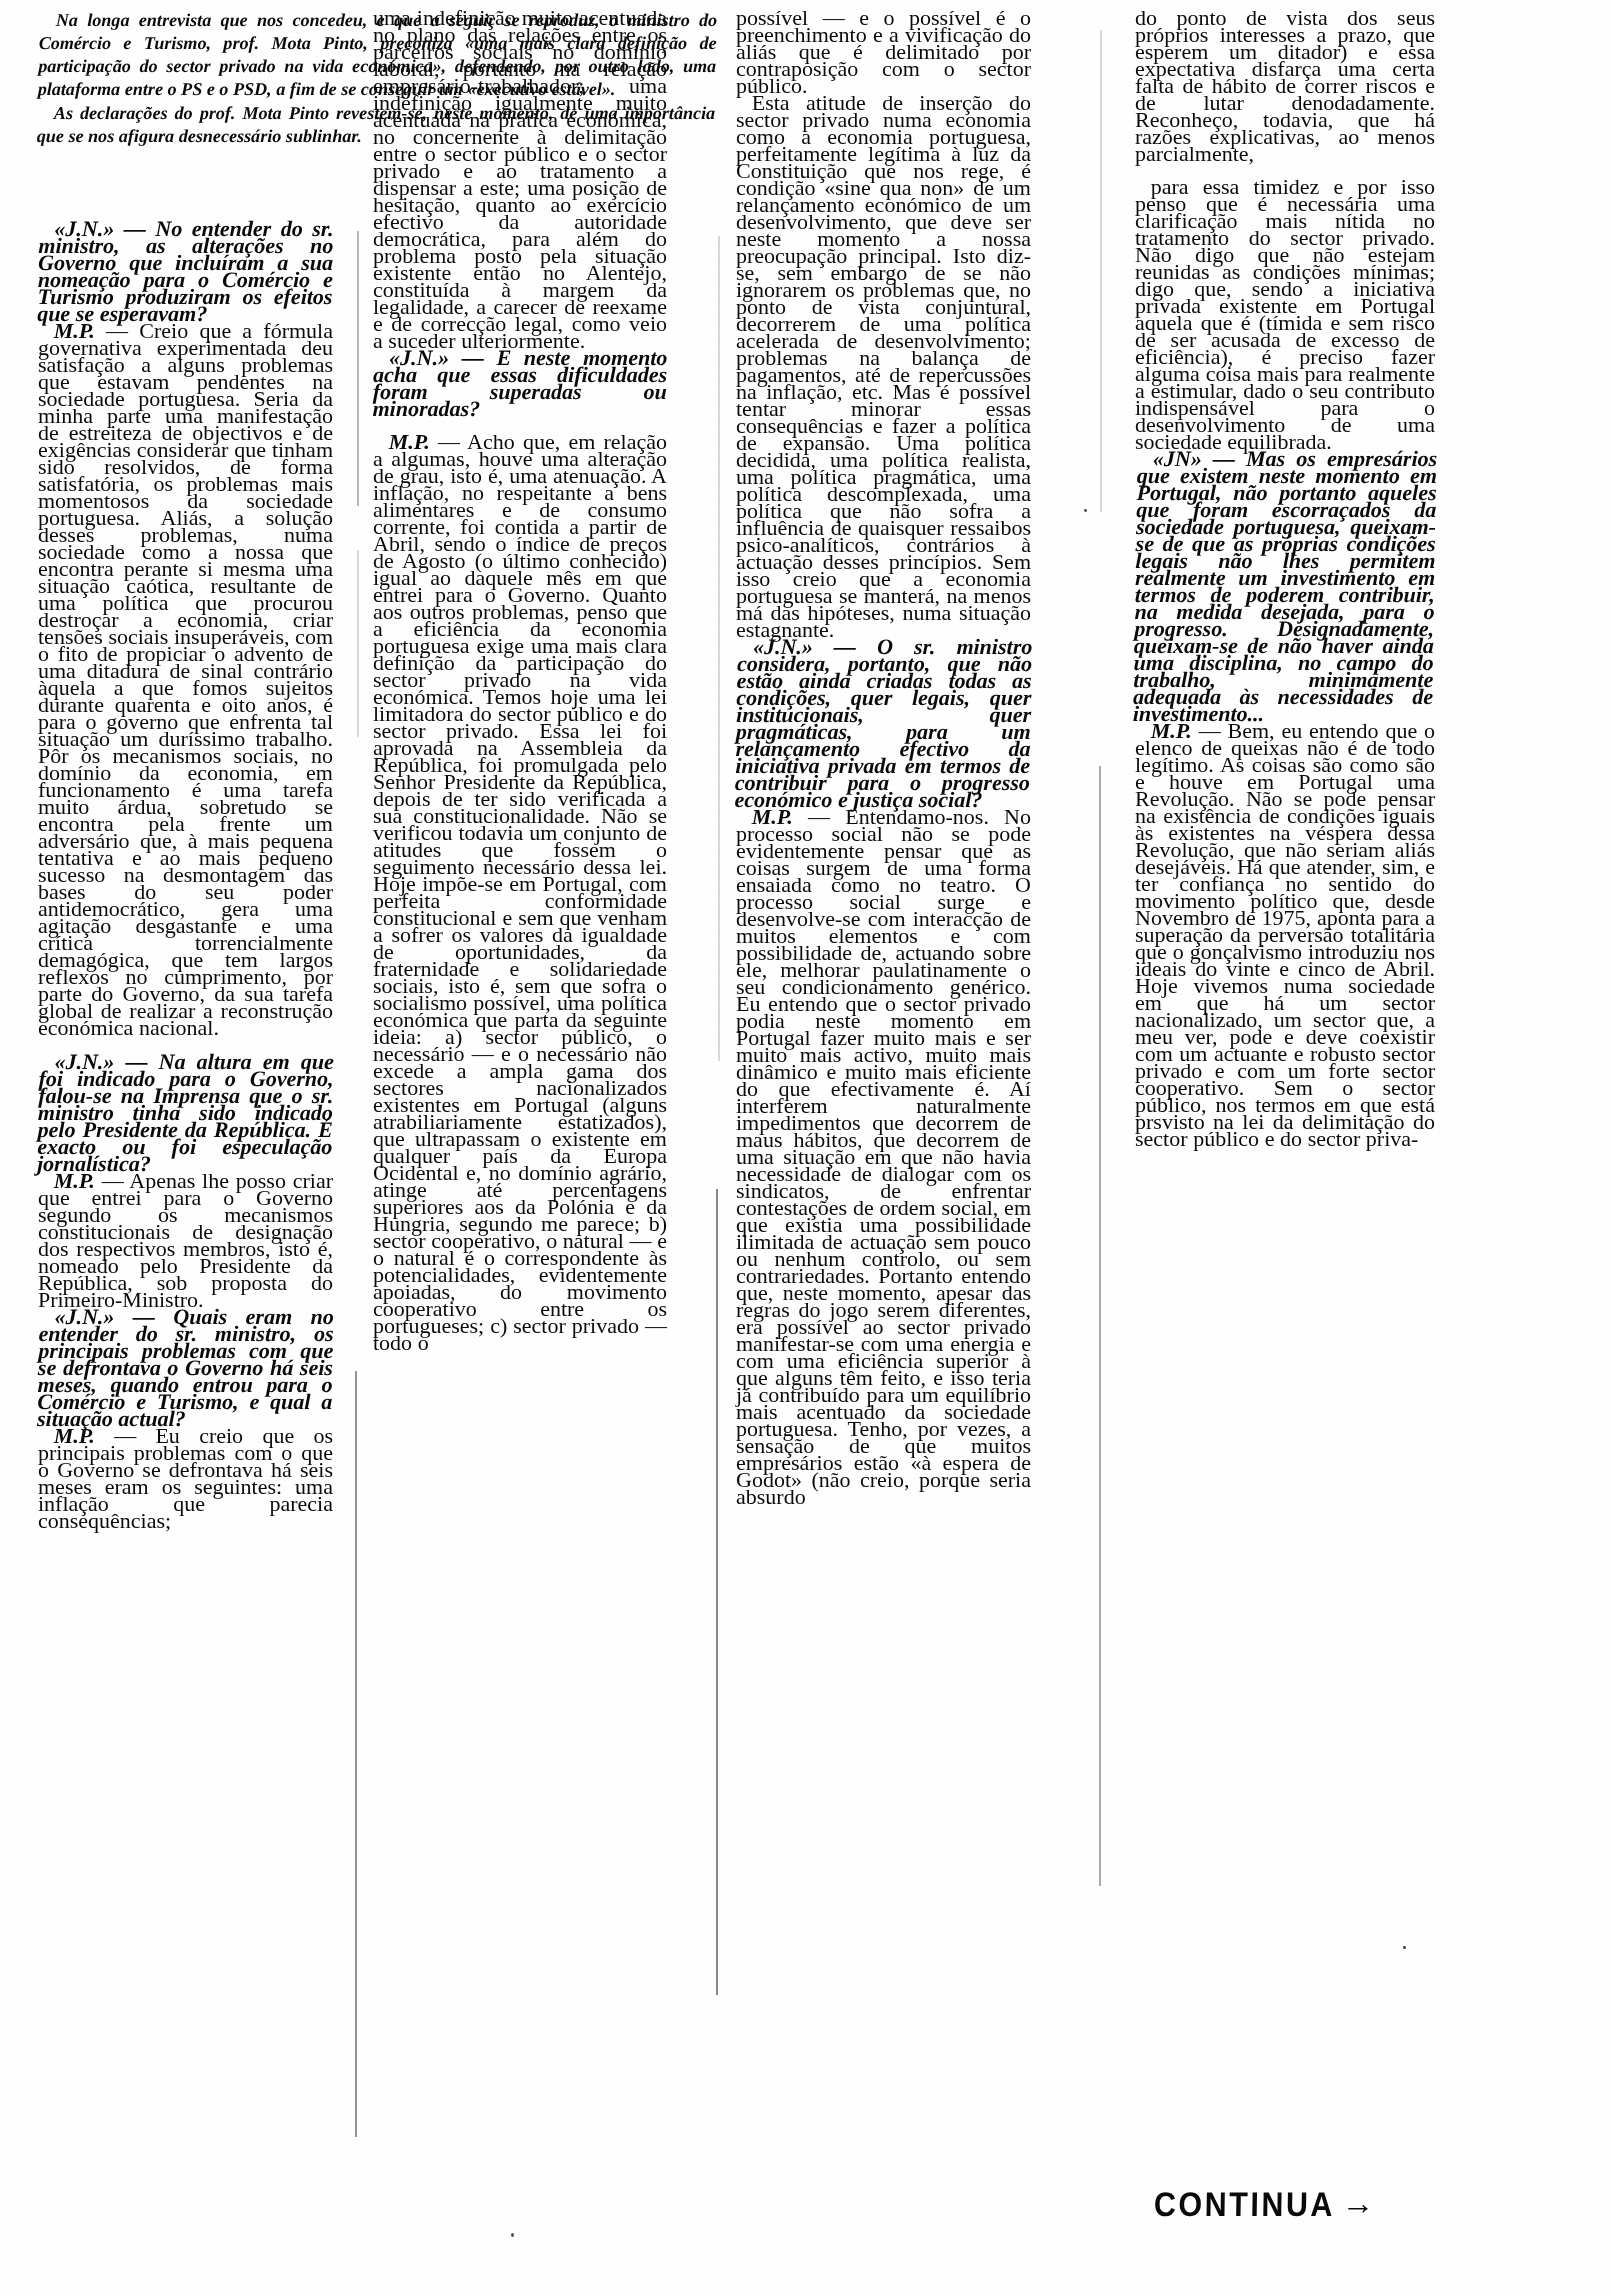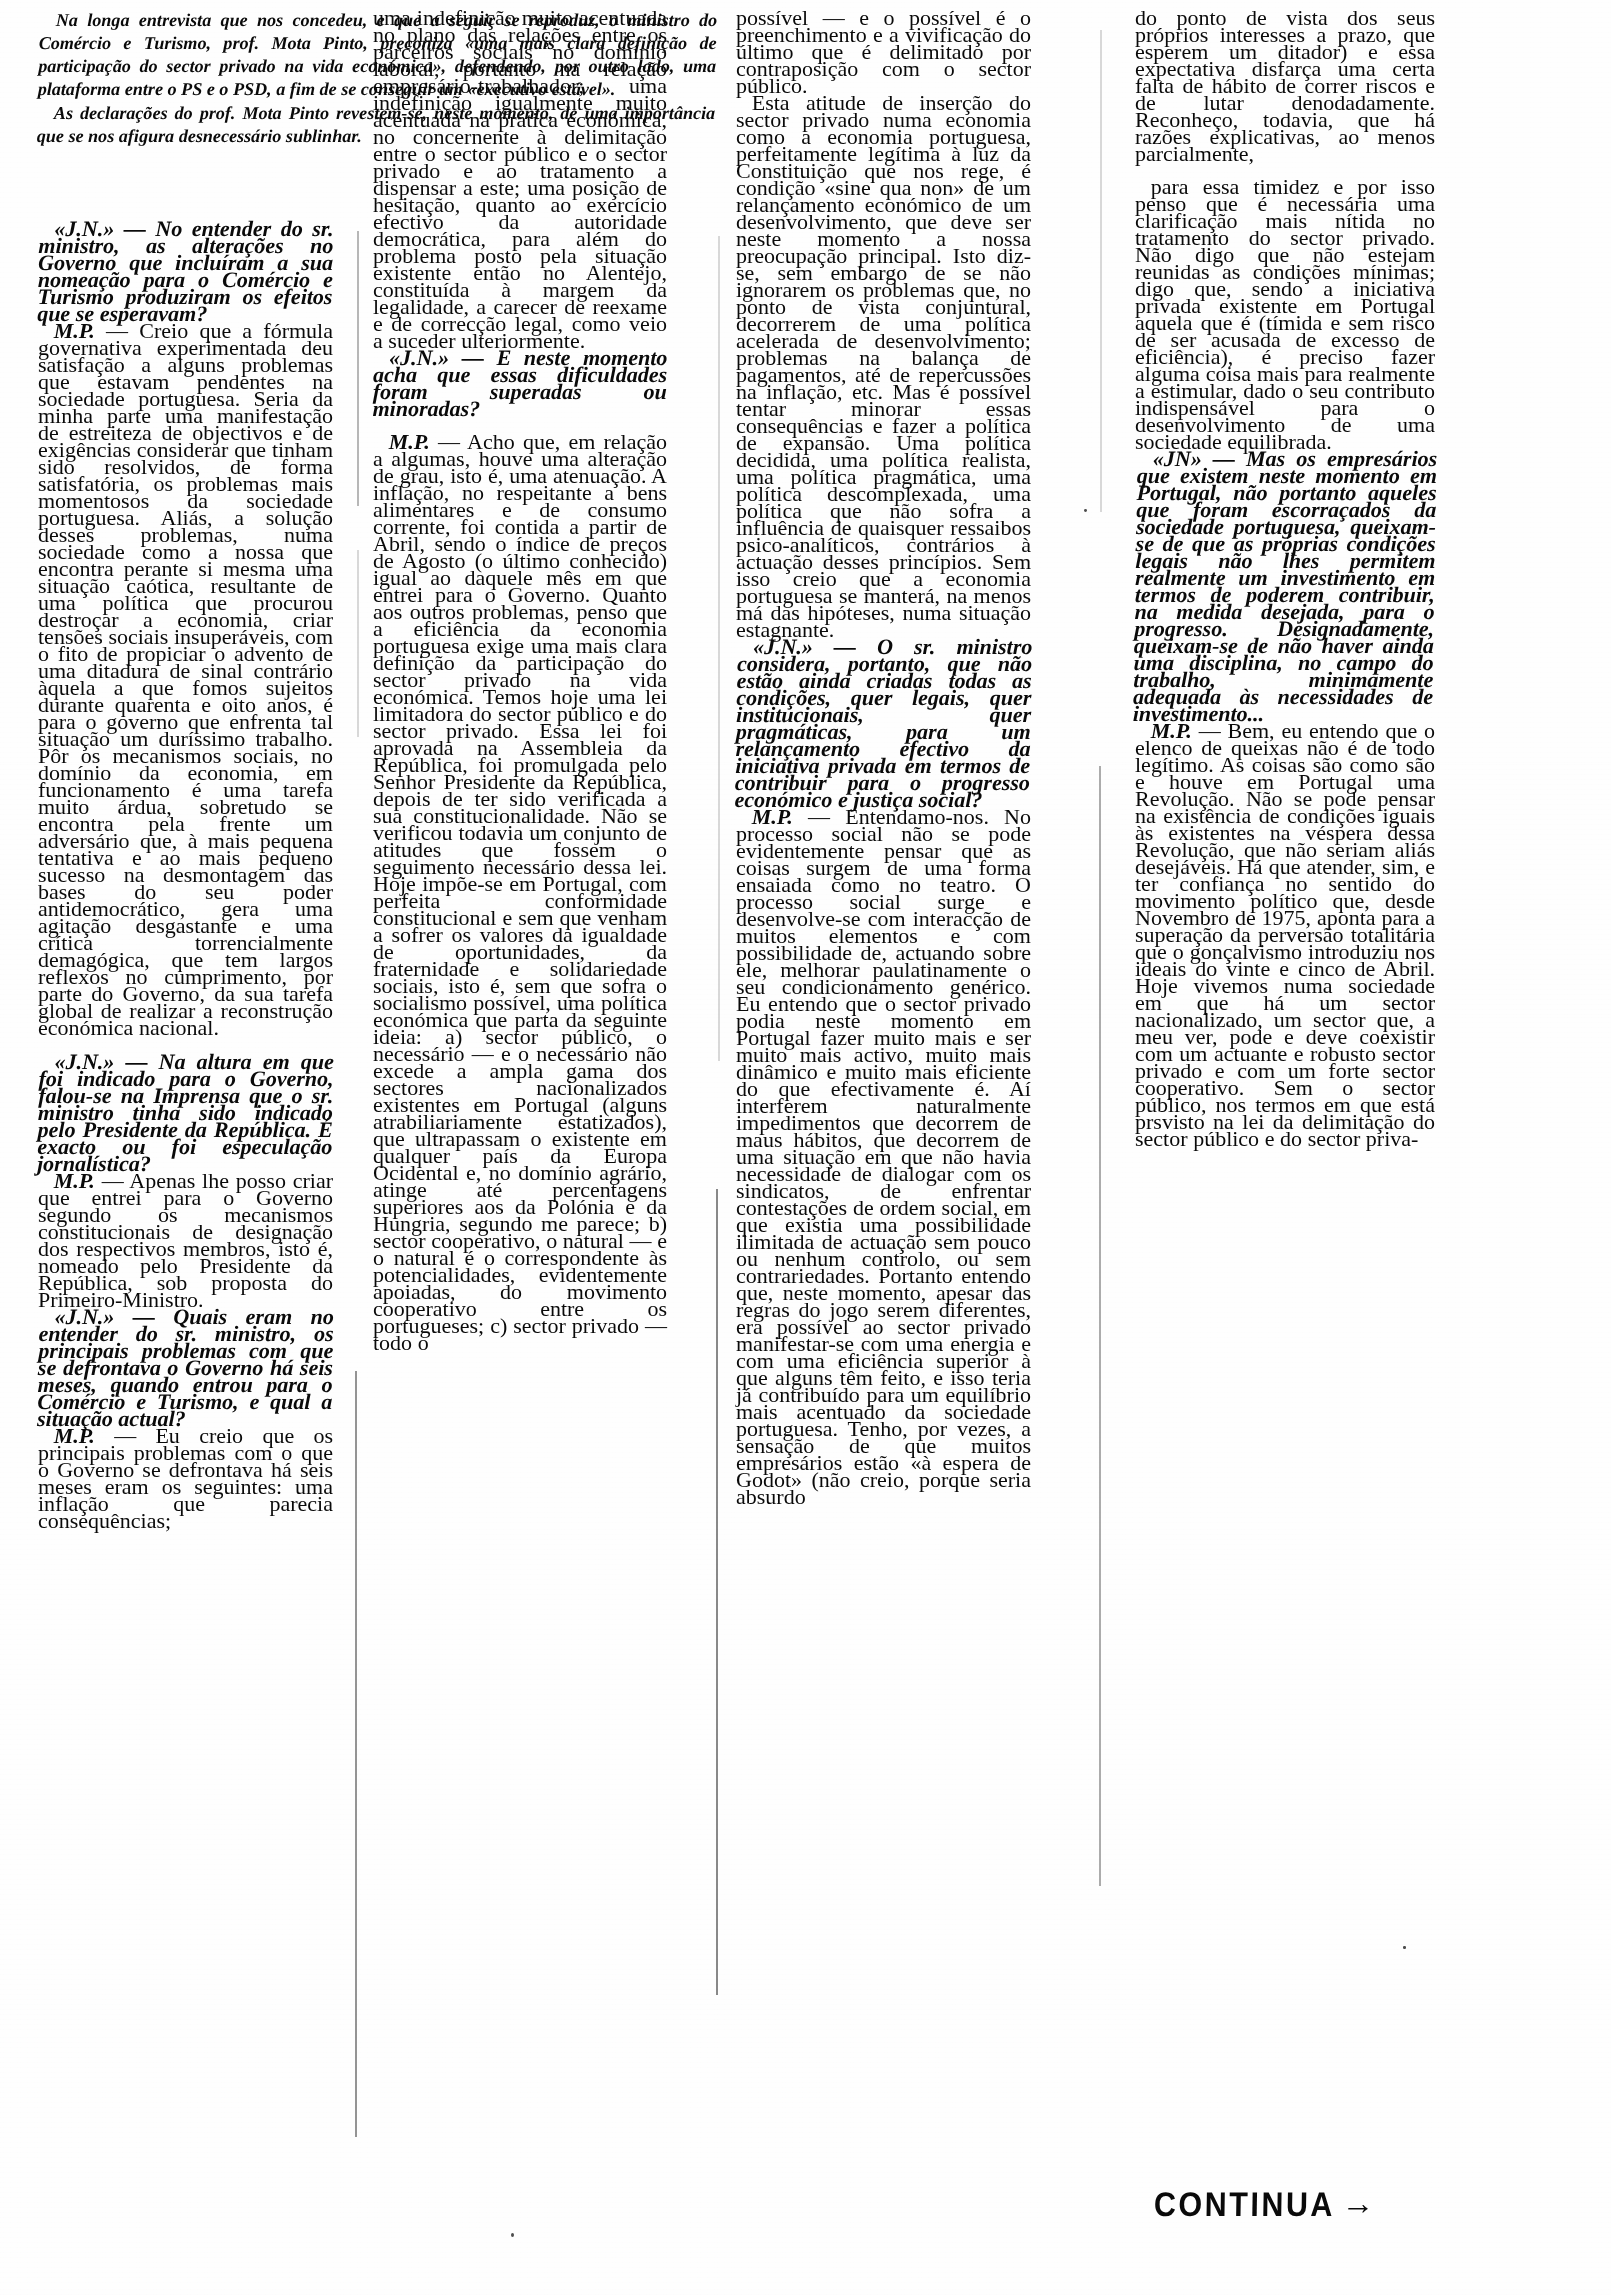--- a/index.html
+++ b/index.html
@@ -155,21 +155,21 @@
 
   <div class="col" id="col2">
     <p class="noind">uma indefinição muito acentuada no plano das relações entre os parceiros sociais no domínio laboral, portanto na relação empresário-trabalhador; uma indefinição igualmente muito acentuada na prática económica, no concernente à delimitação entre o sector público e o sector privado e ao tratamento a dispensar a este; uma posição de hesitação, quanto ao exercício efectivo da autoridade democrática, para além do problema posto pela situação existente então no Alentejo, constituída à margem da legalidade, a carecer de reexame e de correcção legal, como veio a suceder ulteriormente.</p>
 
     <p class="q"><span class="spk">«J.N.»</span> <span>—</span> <span>E neste momento acha que essas dificuldades foram superadas ou minoradas?</span></p>
 
     <p class="gap"><span class="spk">M.P.</span> <span>—</span> <span>Acho que, em relação a algumas, houve uma alteração de grau, isto é, uma atenuação. A inflação, no respeitante a bens alimentares e de consumo corrente, foi contida a partir de Abril, sendo o índice de preços de Agosto (o último conhecido) igual ao daquele mês em que entrei para o Governo. Quanto aos outros problemas, penso que a eficiência da economia portuguesa exige uma mais clara definição da participação do sector privado na vida económica. Temos hoje uma lei limitadora do sector público e do sector privado. Essa lei foi aprovada na Assembleia da República, foi promulgada pelo Senhor Presidente da República, depois de ter sido verificada a sua constitucionalidade. Não se verificou todavia um conjunto de atitudes que fossem o seguimento necessário dessa lei. Hoje impõe-se em Portugal, com perfeita conformidade constitucional e sem que venham a sofrer os valores da igualdade de oportunidades, da fraternidade e solidariedade sociais, isto é, sem que sofra o socialismo possível, uma política económica que parta da seguinte ideia: a) sector público, o necessário — e o necessário não excede a ampla gama dos sectores nacionalizados existentes em Portugal (alguns atrabiliariamente estatizados), que ultrapassam o existente em qualquer país da Europa Ocidental e, no domínio agrário, atinge até percentagens superiores aos da Polónia e da Hungria, segundo me parece; b) sector cooperativo, o natural — e o natural é o correspondente às potencialidades, evidentemente apoiadas, do movimento cooperativo entre os portugueses; c) sector privado — todo o</span></p>
   </div>
 
   <div class="col" id="col3">
-    <p class="noind">possível — e o possível é o preenchimento e a vivificação do último que é delimitado por contraposição com o sector público.</p>
+    <p class="noind">possível — e o possível é o preenchimento e a vivificação do aliás que é delimitado por contraposição com o sector público.</p>
 
     <p>Esta atitude de inserção do sector privado numa economia como a economia portuguesa, perfeitamente legítima à luz da Constituição que nos rege, é condição «sine qua non» de um relançamento económico de um desenvolvimento, que deve ser neste momento a nossa preocupação principal. Isto diz-se, sem embargo de se não ignorarem os problemas que, no ponto de vista conjuntural, decorrerem de uma política acelerada de desenvolvimento; problemas na balança de pagamentos, até de repercussões na inflação, etc. Mas é possível tentar minorar essas consequências e fazer a política de expansão. Uma política decidida, uma política realista, uma política pragmática, uma política descomplexada, uma política que não sofra a influência de quaisquer ressaibos psico-analíticos, contrários à actuação desses princípios. Sem isso creio que a economia portuguesa se manterá, na menos má das hipóteses, numa situação estagnante.</p>
 
     <p class="q"><span class="spk">«J.N.»</span> <span>—</span> <span>O sr. ministro considera, portanto, que não estão ainda criadas todas as condições, quer legais, quer institucionais, quer pragmáticas, para um relançamento efectivo da iniciativa privada em termos de contribuir para o progresso económico e justiça social?</span></p>
 
     <p><span class="spk">M.P.</span> <span>—</span> <span>Entendamo-nos. No processo social não se pode evidentemente pensar que as coisas surgem de uma forma ensaiada como no teatro. O processo social surge e desenvolve-se com interacção de muitos elementos e com possibilidade de, actuando sobre ele, melhorar paulatinamente o seu condicionamento genérico. Eu entendo que o sector privado podia neste momento em Portugal fazer muito mais e ser muito mais activo, muito mais dinâmico e muito mais eficiente do que efectivamente é. Aí interferem naturalmente impedimentos que decorrem de maus hábitos, que decorrem de uma situação em que não havia necessidade de dialogar com os sindicatos, de enfrentar contestações de ordem social, em que existia uma possibilidade ilimitada de actuação sem pouco ou nenhum controlo, ou sem contrariedades. Portanto entendo que, neste momento, apesar das regras do jogo serem diferentes, era possível ao sector privado manifestar-se com uma energia e com uma eficiência superior à que alguns têm feito, e isso teria já contribuído para um equilíbrio mais acentuado da sociedade portuguesa. Tenho, por vezes, a sensação de que muitos empresários estão «à espera de Godot» (não creio, porque seria absurdo</span></p>
   </div>
 
   <div class="col" id="col4">
     <p class="noind">do ponto de vista dos seus próprios interesses a prazo, que esperem um ditador) e essa expectativa disfarça uma certa falta de hábito de correr riscos e de lutar denodadamente. Reconheço, todavia, que há razões explicativas, ao menos parcialmente,</p>

